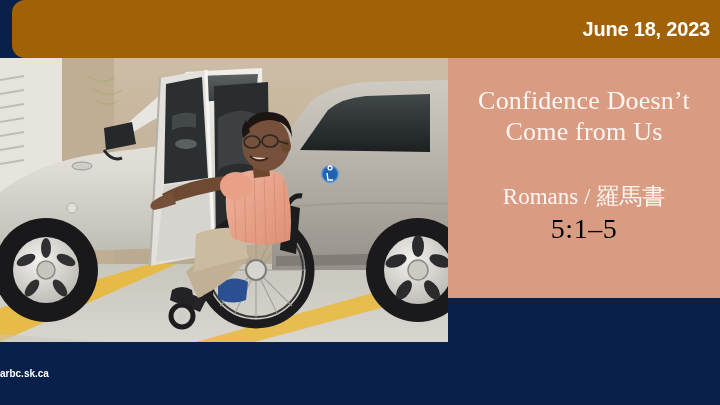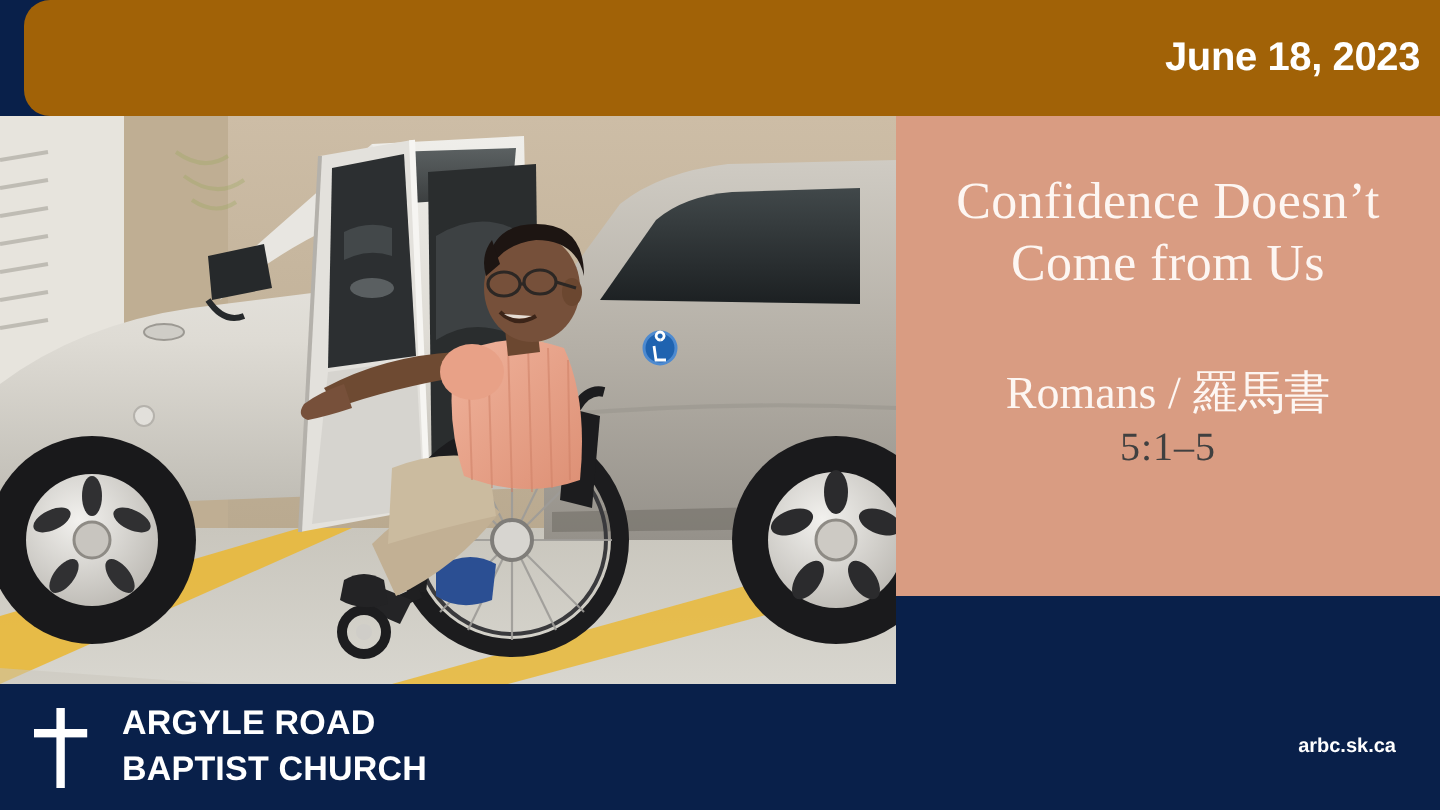--- a/index.html
+++ b/index.html
@@ -65,23 +65,23 @@
   .scripture-ref {
     color:#fdf6f2;
     font-family:"Liberation Serif", serif;
     font-size:23px;
     line-height:1.24;
     text-align:center;
     margin-top:36px;
     padding:0 8px;
   }
   .scripture-verse {
-    color:#404040;
+    color:#000000;
     font-family:"Liberation Serif", serif;
-    font-size:20px;
+    font-size:28px;
     line-height:1.24;
     text-align:center;
     letter-spacing:0.5px;
   }
 
   
   .footer-band {
     position:absolute; left:0; top:342px;
     width:720px; height:63px;
     background:#09204a;
@@ -327,26 +327,16 @@
     </svg>
   </div>
 
   <div class="title-panel">
     <div class="sermon-title">Confidence Doesn’t Come from Us</div>
     <div class="scripture-ref">Romans / 羅馬書</div>
     <div class="scripture-verse">5:1–5</div>
   </div>
 
   <div class="footer-band">
-    <div class="brand-block">
-      <svg class="cross-icon" viewBox="0 0 34 44">
-        <rect x="14.2" y="2" width="4.2" height="40" fill="#ffffff"></rect>
-        <rect x="3" y="12.5" width="26.6" height="4.2" fill="#ffffff"></rect>
-      </svg>
-      <div class="church-name">
-        <span>ARGYLE ROAD</span>
-        <span>BAPTIST CHURCH</span>
-      </div>
-    </div>
     <div class="site-url">arbc.sk.ca</div>
   </div>
 
 </div>
 
 </body></html>

